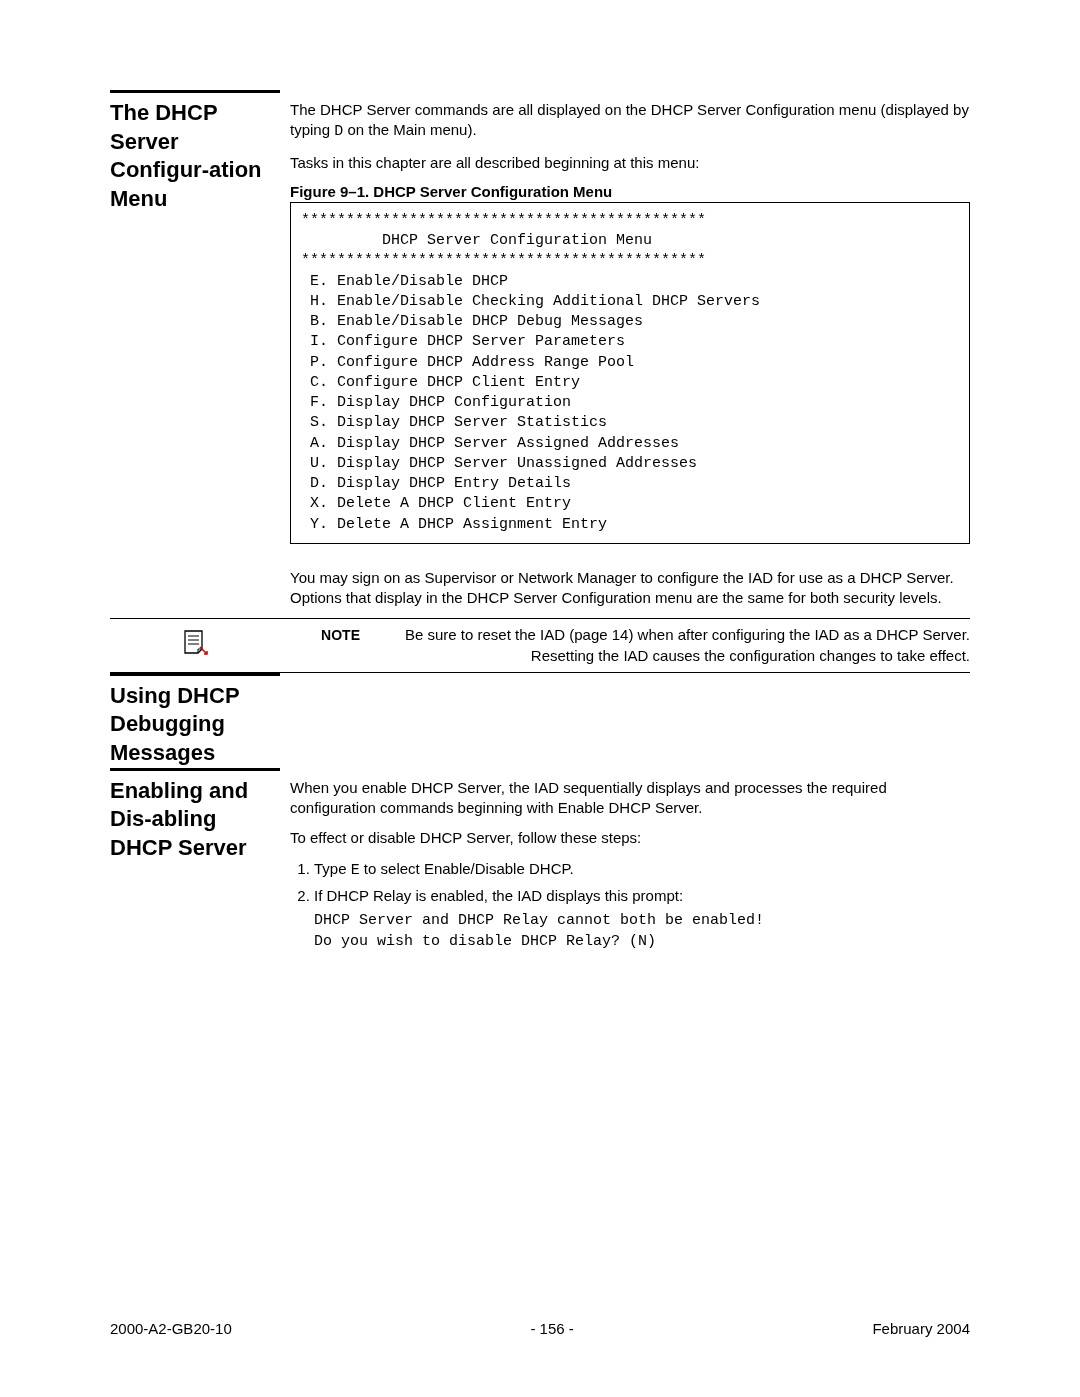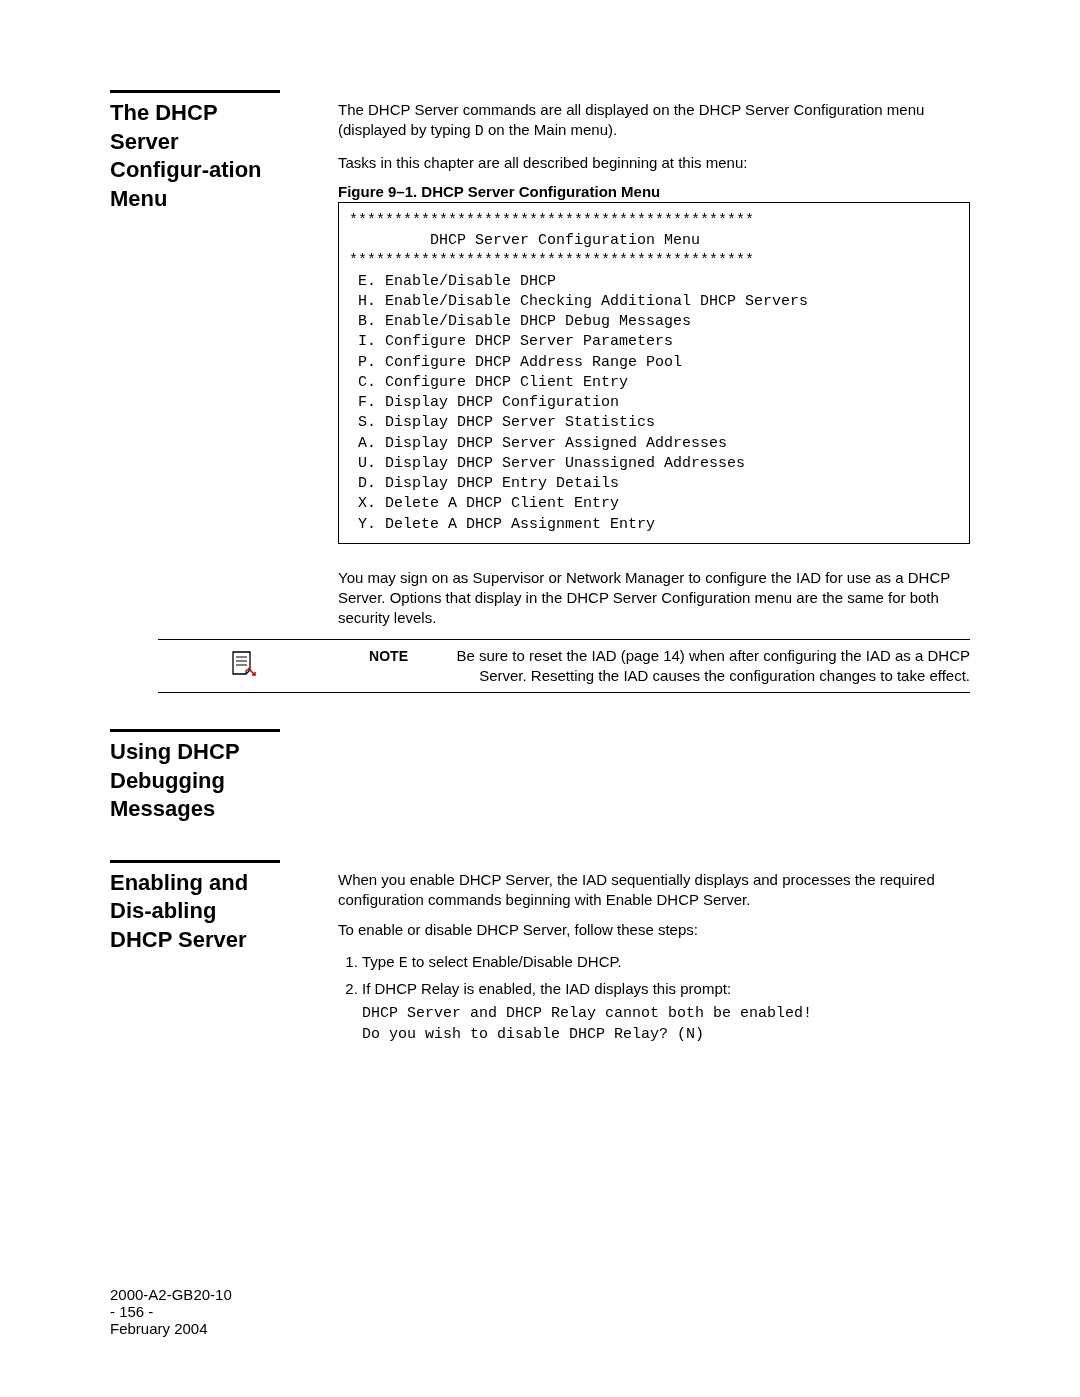--- a/index.html
+++ b/index.html
@@ -12,22 +12,20 @@
   }
   .page {
     width: 1080px;
     height: 1397px;
     position: relative;
     padding: 90px 110px 0 110px;
     box-sizing: border-box;
   }
   .section {
     display: flex;
-    margin-bottom: 36px;
-    gap: 48px;
   }
   .side-heading {
     width: 170px;
     flex-shrink: 0;
     border-top: 3px solid #000;
     padding-top: 6px;
     margin-right: 10px;
   }
   .side-heading h2 {
     font-family: Arial, Helvetica, sans-serif;
@@ -94,21 +92,20 @@
     line-height: 1.4;
   }
   .footer {
     position: absolute;
     bottom: 60px;
     left: 110px;
     right: 110px;
     display: flex;
     justify-content: space-between;
     font-size: 15px;
-    flex-direction: column;
   }
   .note-icon-wrapper {
     width: 170px;
     flex-shrink: 0;
     text-align: center;
     padding-top: 2px;
   }
 </style>
 </head>
 <body>
@@ -168,21 +165,21 @@
       <h2>Using DHCP Debugging Messages</h2>
     </div>
   </div>
 
   <div class="section">
     <div class="side-heading">
       <h2>Enabling and Dis-abling DHCP Server</h2>
     </div>
     <div class="content">
       <p>When you enable DHCP Server, the IAD sequentially displays and processes the required configuration commands beginning with Enable DHCP Server.</p>
-      <p>To enable or disable DHCP Server, follow these steps:</p>
+      <p>To effect or disable DHCP Server, follow these steps:</p>
       <ol class="steps">
         <li>
           <span>Type </span><span class="mono">E</span><span> to select Enable/Disable DHCP.</span>
         </li>
         <li>
           <span>If DHCP Relay is enabled, the IAD displays this prompt:</span>
         </li>
       </ol>
       <div class="step-sub mono">DHCP Server and DHCP Relay cannot both be enabled!</div>
       <div class="step-sub mono">Do you wish to disable DHCP Relay? (N)</div>

